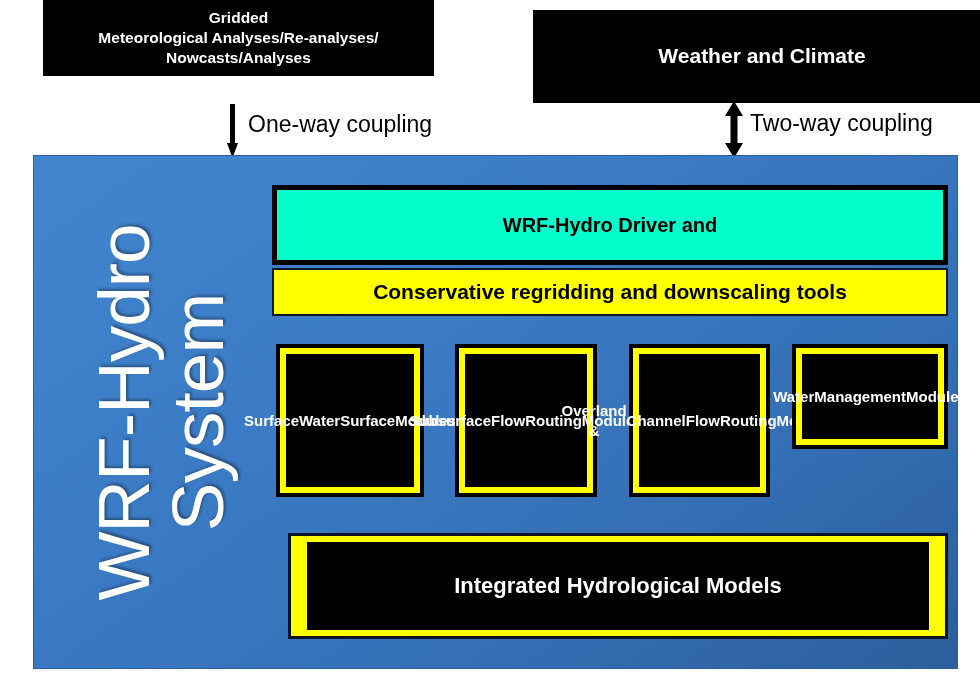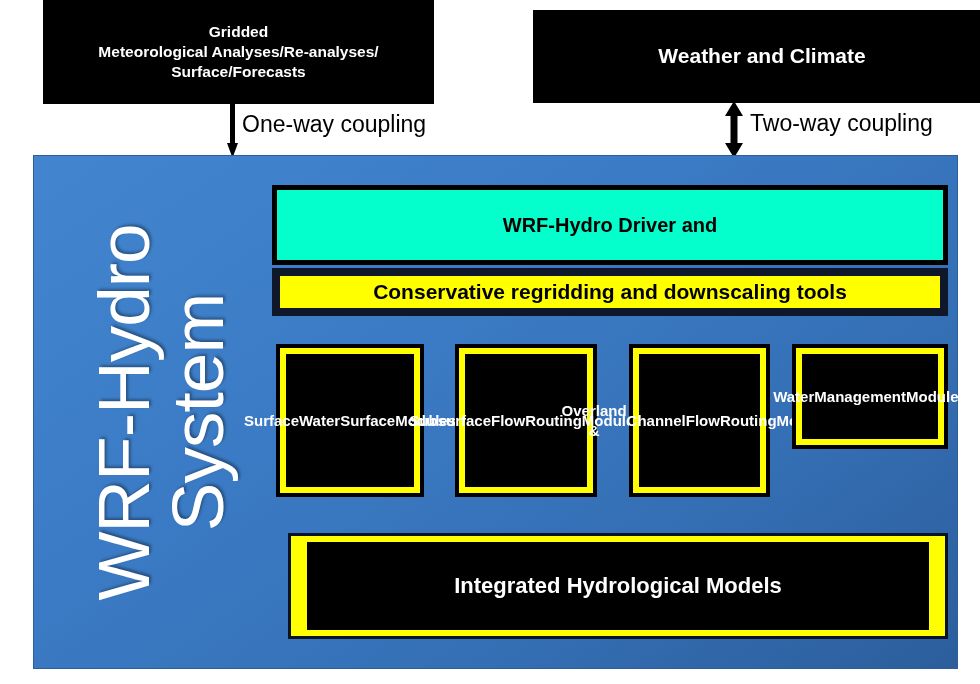--- a/index.html
+++ b/index.html
@@ -7,31 +7,31 @@
        font-family:"Liberation Sans","DejaVu Sans",sans-serif;}
 
   .abs{position:absolute;box-sizing:border-box;}
 
   
   .topbox{
     background:#000000;color:#ffffff;
     display:flex;align-items:center;justify-content:center;
     text-align:center;font-weight:bold;line-height:1.28;
   }
-  #box-gridded{left:43px;top:0px;width:391px;height:104px;font-size:15.5px;}
+  #box-gridded{left:43px;top:0px;width:391px;height:76px;font-size:15.5px;}
   #box-weather{left:533px;top:10px;width:458px;height:93px;font-size:21px;}
 
   
   #arrow-oneway{left:227px;top:104px;width:11px;height:54px;}
   #arrow-twoway{left:723px;top:101px;width:22px;height:57px;}
 
   .cap{
     color:#000000;font-size:23px;line-height:1;white-space:nowrap;
   }
-  #label-oneway{left:242px;top:113px;}
+  #label-oneway{left:248px;top:113px;}
   #label-twoway{left:750px;top:112px;}
 
   
   #wrf-panel{
     left:33px;top:155px;width:925px;height:514px;
     background:linear-gradient(145deg,#4285ce 0%,#3b7bc5 38%,#3570b6 68%,#2c5e9c 100%);
     border:1px solid #2d5f9e;
   }
 
   
@@ -51,21 +51,21 @@
   #driver-box{
     left:272px;top:170px;width:676px;height:80px;
     background:#05ffcc;border:5px solid #000000;
     display:flex;align-items:center;justify-content:center;
     text-align:center;color:#000000;font-weight:bold;font-size:20px;line-height:1.35;margin-top:15px;
   }
 
   
   #regrid-box{
     left:272px;top:268px;width:676px;height:48px;
-    background:#ffff00;border:8px solid #0f172a;
+    background:#ffff00;border:2px solid #0f172a;
     display:flex;align-items:center;justify-content:center;
     text-align:center;color:#000000;font-weight:bold;font-size:21px;
   }
 
   
   .module{
     background:#ffff00;border:4px solid #000000;
     display:flex;align-items:center;justify-content:center;
     padding:6px;
   }
@@ -91,21 +91,21 @@
     font-weight:bold;font-size:22px;
   }
 </style>
 </head>
 <body>
 
 <div class="abs topbox" id="box-gridded">
   <div>
     <div>Gridded</div>
     <div>Meteorological Analyses/Re-analyses/</div>
-    <div>Surface/Forecasts</div>
+    <div>Nowcasts/Analyses</div>
   </div>
 </div>
 
 <div class="abs topbox" id="box-weather">
   <div>
     <div>Weather and  Climate</div>
   </div>
 </div>
 
 <svg class="abs" id="arrow-oneway" viewBox="0 0 11 54">

